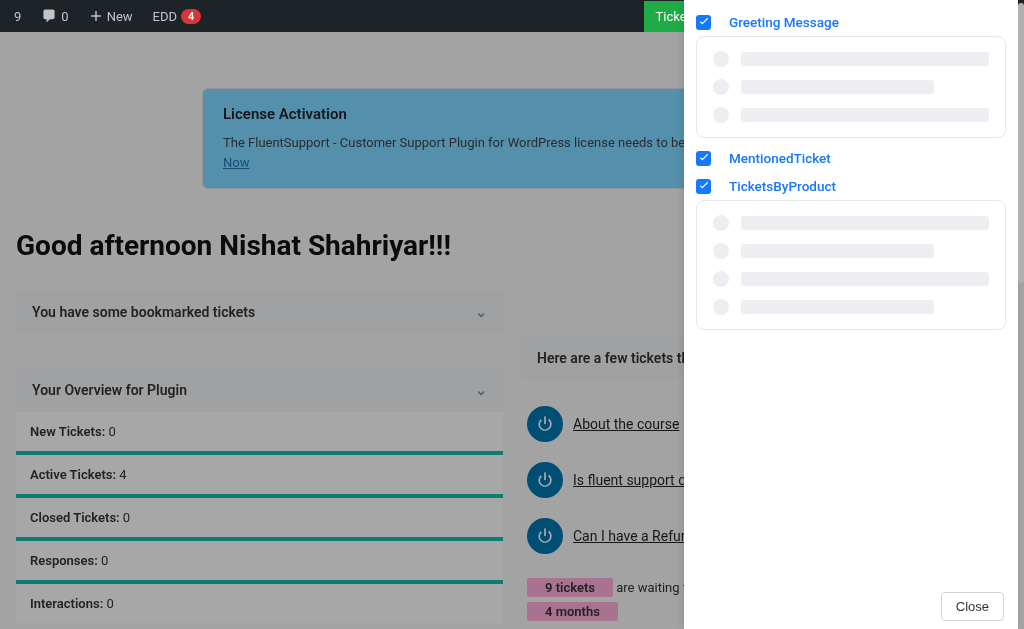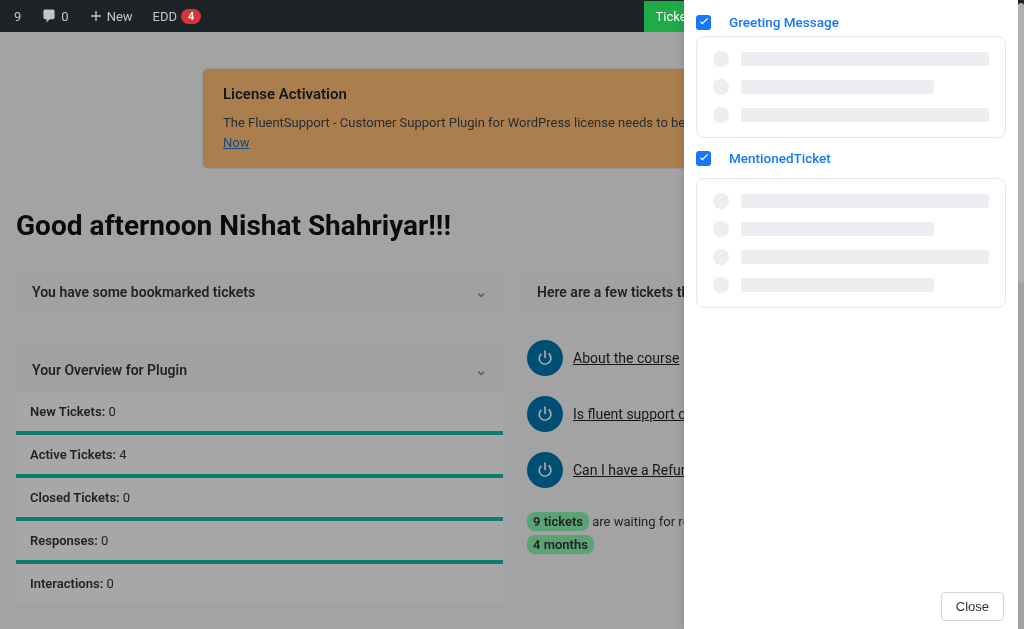--- a/index.html
+++ b/index.html
@@ -14,46 +14,46 @@
 .admin-right { margin-left: auto; display: flex; align-items: center; gap: 0; }
 .btn-green { background: #1fab45; color: #fff; padding: 8px 12px; font-size: 13px; cursor: pointer; }
 .btn-purple { background: #7c5ce0; color: #fff; padding: 8px 12px; font-size: 13px; cursor: pointer; }
 .howdy { padding: 0 10px; display: flex; align-items: center; gap: 6px; }
 .avatar { width: 18px; height: 18px; background: #3c434a; border: 1px solid #6c7781; display:inline-block; }
 
 
 .page { position: relative; padding: 24px 16px; height: calc(629px - 32px); overflow: hidden; }
 .overlay-dim { position: absolute; inset: 0; background: rgba(0,0,0,0.32); z-index: 5; }
 
-.notice-box { background: #fdba74; border: 1px solid #dcdcde; border-radius: 6px; width: 620px; margin: 12px auto 0 auto; padding: 16px 20px; }
+.notice-box { background: #7dd3fc; border: 1px solid #dcdcde; border-radius: 6px; width: 620px; margin: 32px auto 0 auto; padding: 16px 20px; }
 .notice-title { font-size: 15px; font-weight: 600; color: #1d2327; margin-bottom: 10px; }
 .notice-body { font-size: 13px; color: #3c434a; line-height: 1.5; }
 .notice-link { color: #2271b1; text-decoration: underline; }
 
 .greeting { font-size: 28px; font-weight: 700; color: #111; margin: 40px 0 28px 0; }
 
-.cols { display: flex; gap: 18px; }
+.cols { display: flex; gap: 18px; align-items: flex-end; }
 .col { flex: 1; min-width: 0; }
 
 .panel { background: #eceef1; border-radius: 6px; padding: 14px 16px; margin-bottom: 16px; }
 .panel-head { display: flex; align-items: center; font-weight: 600; color: #333; font-size: 14px; }
 .chev { margin-left: auto; color: #8c8f94; }
 .panel-list { }
 .stat-row { background: #f6f7f7; border-bottom: 4px solid #14b8a6; padding: 12px 14px; font-size: 13px; color: #333; }
 .stat-row:last-child { border-bottom: none; }
 .stat-label { font-weight: 600; }
 .stat-val { font-weight: 400; }
 
 .ticket-row { display: flex; align-items: center; gap: 10px; padding: 10px 0; }
 .ticket-avatar { width: 36px; height: 36px; border-radius: 50%; background: #0073aa; display:flex; align-items:center; justify-content:center; }
 .ticket-avatar svg { fill: #fff; }
 .ticket-link { font-size: 14px; color: #1d2327; text-decoration: underline; }
 
 .waiting-box { margin-top: 12px; font-size: 13px; color: #333; line-height: 1.8; }
-.hl { background: #86efac; padding: 2px 6px; border-radius: 8px; font-weight: 600; }
+.hl { background: #f9a8d4; padding: 2px 18px; border-radius: 2px; font-weight: 600; }
 
 
 .side-panel { position: absolute; top: 0; right: 6px; width: 334px; height: 100%; background: #fff; z-index: 10; padding: 14px 12px 50px 12px; overflow-y: auto; box-shadow: -2px 0 6px rgba(0,0,0,0.1); }
 .side-scrollbar { position:absolute; top:3px; right:0; width:6px; height:280px; background:#b0b0b0; border-radius:3px; z-index:11; }
 .module { margin-bottom: 12px; }
 .mod-head { display: flex; align-items: center; gap: 18px; margin-bottom: 6px; }
 .chk { width: 15px; height: 15px; background: #1677ff; border-radius: 3px; display:flex; align-items:center; justify-content:center; }
 .chk svg { fill: #fff; }
 .mod-title { color: #1677ff; font-weight: 500; font-size: 13.5px; }
 .skel-card { border: 1px solid #e5e7eb; border-radius: 8px; padding: 14px 16px; }
@@ -211,20 +211,28 @@
       <div class="mod-head">
         <span class="chk">
           <svg width="10" height="10" viewBox="0 0 12 12">
             <path d="M1 6l3 3 7-7-1-1-6 6-2-2z"></path>
           </svg>
         </span>
         <span class="mod-title">MentionedTicket</span>
       </div>
     </div>
     <div class="module">
+      <div class="mod-head">
+        <span class="chk">
+          <svg width="10" height="10" viewBox="0 0 12 12">
+            <path d="M1 6l3 3 7-7-1-1-6 6-2-2z"></path>
+          </svg>
+        </span>
+        <span class="mod-title">TicketsByProduct</span>
+      </div>
       <div class="skel-card">
         <div class="skel-row">
           <div class="skel-circle"></div>
           <div class="skel-bar "></div>
         </div>
         <div class="skel-row">
           <div class="skel-circle"></div>
           <div class="skel-bar short"></div>
         </div>
         <div class="skel-row">

